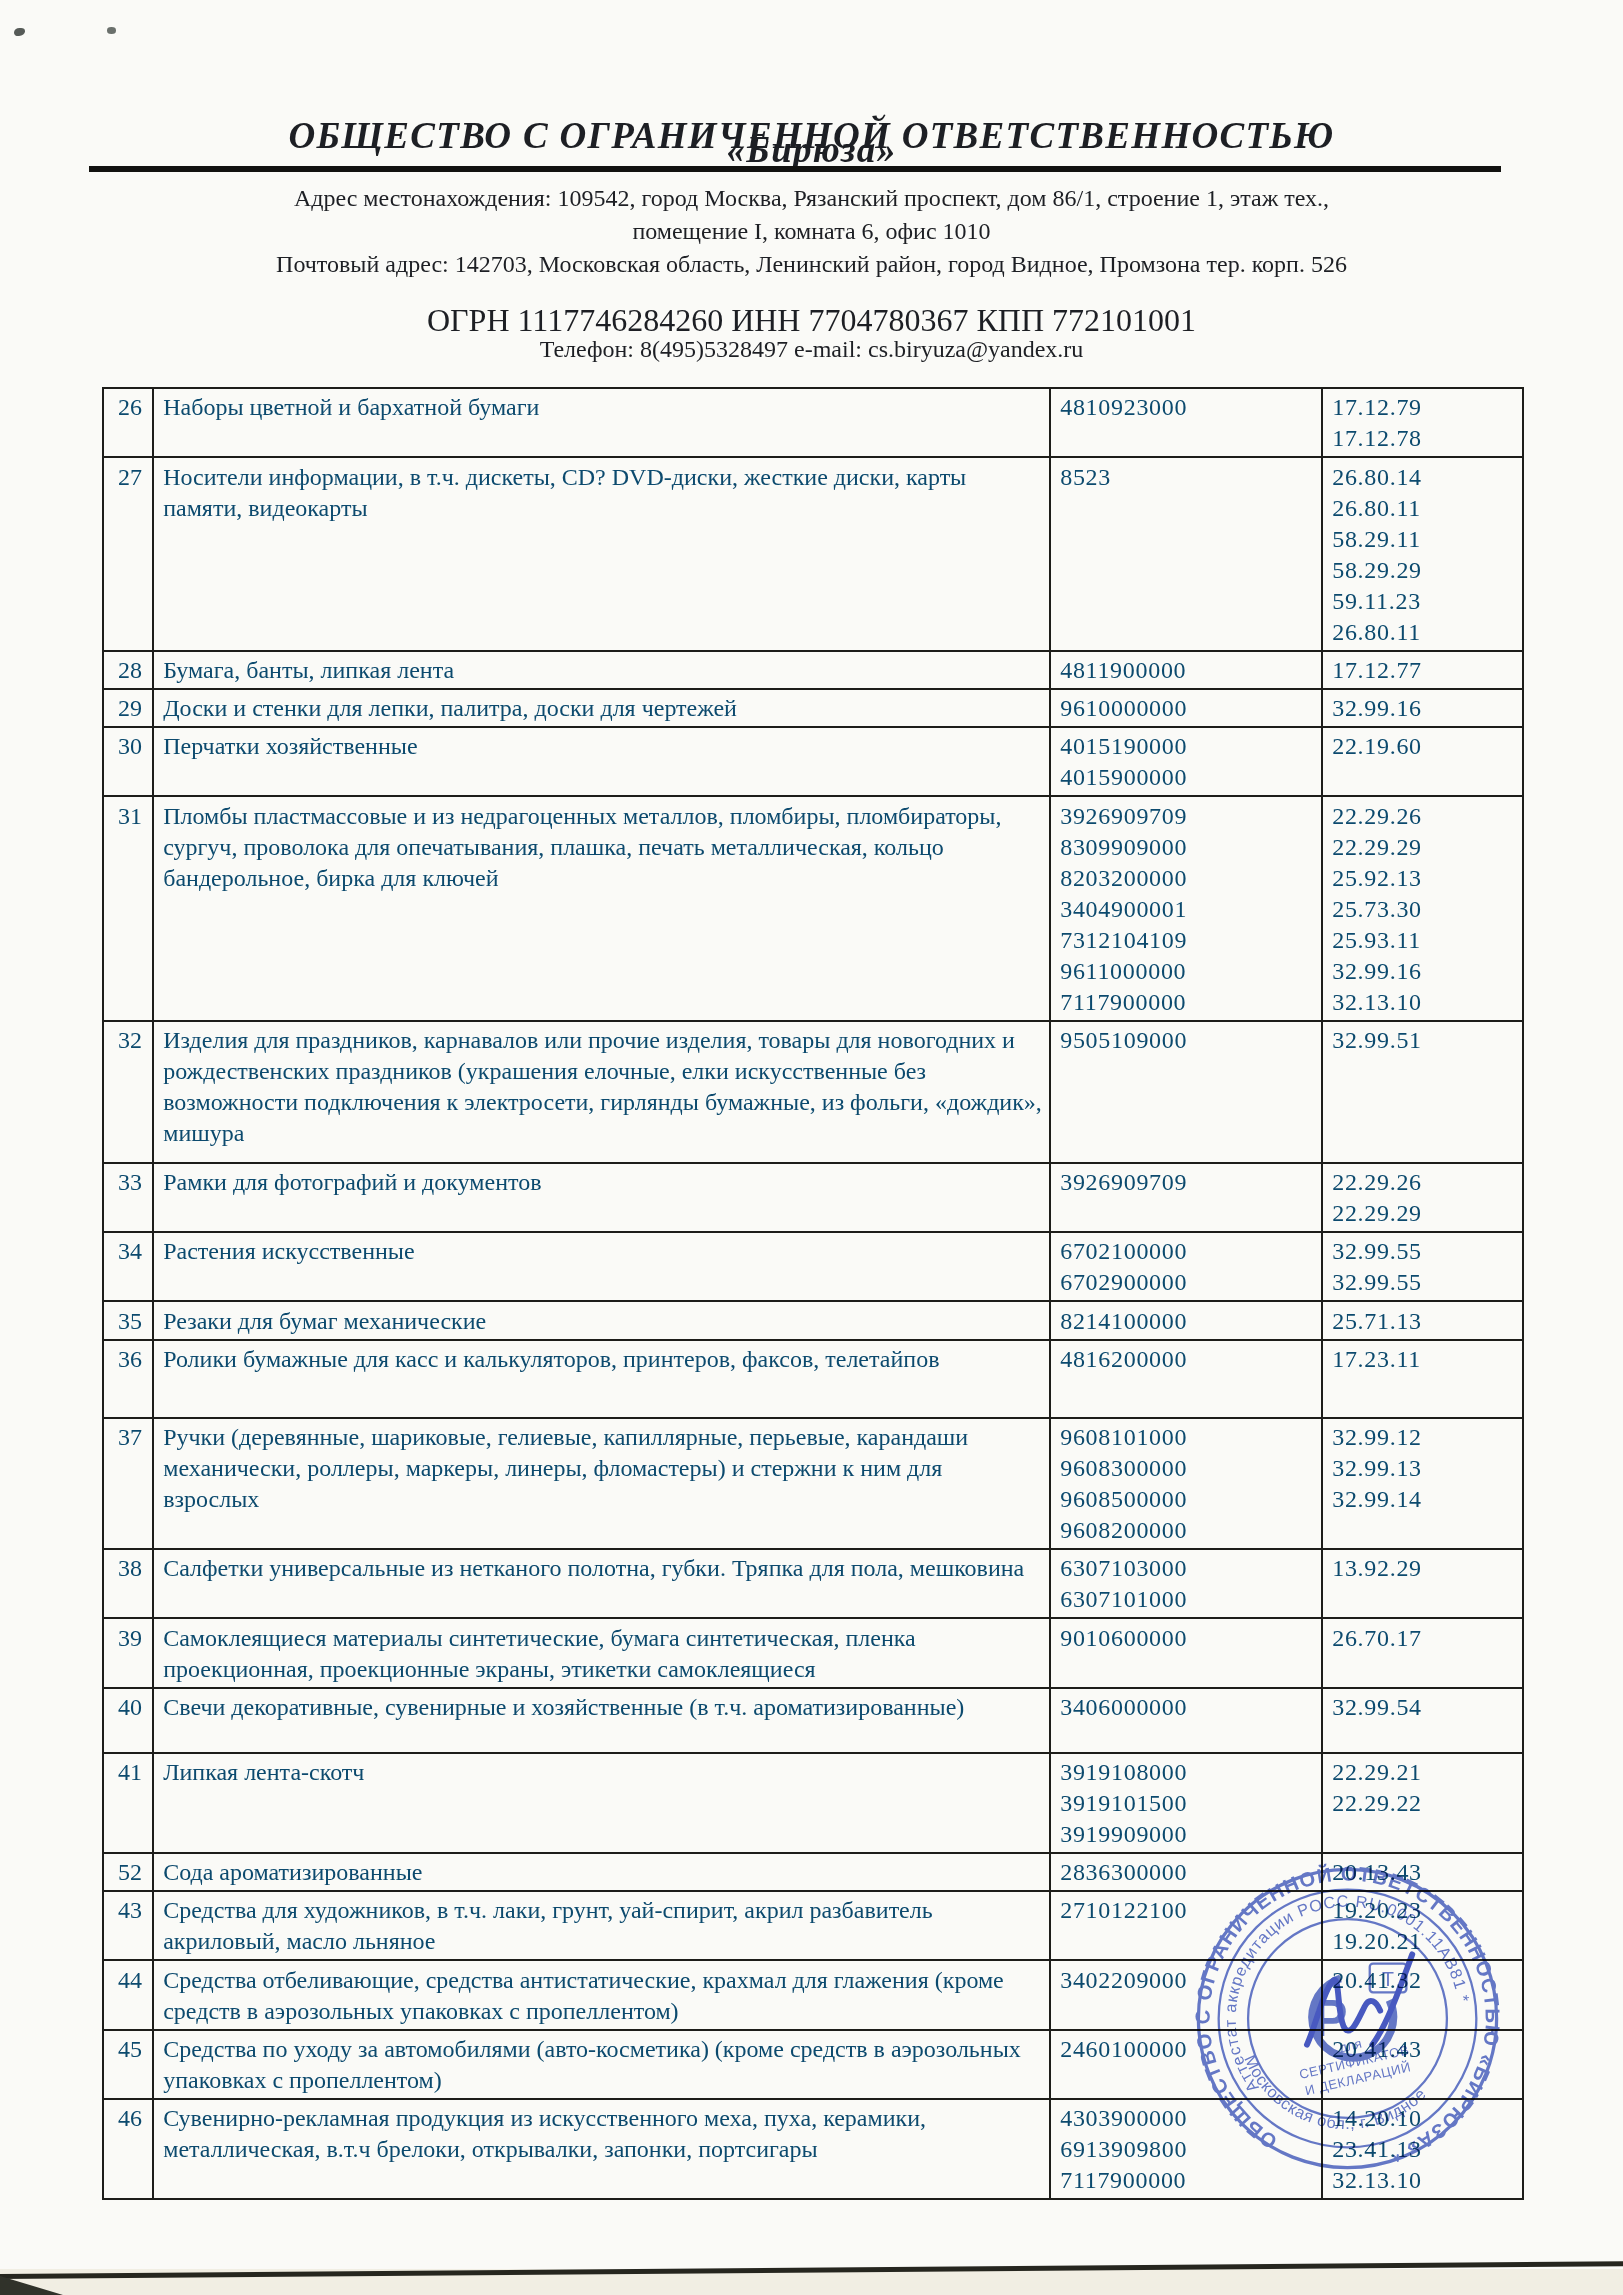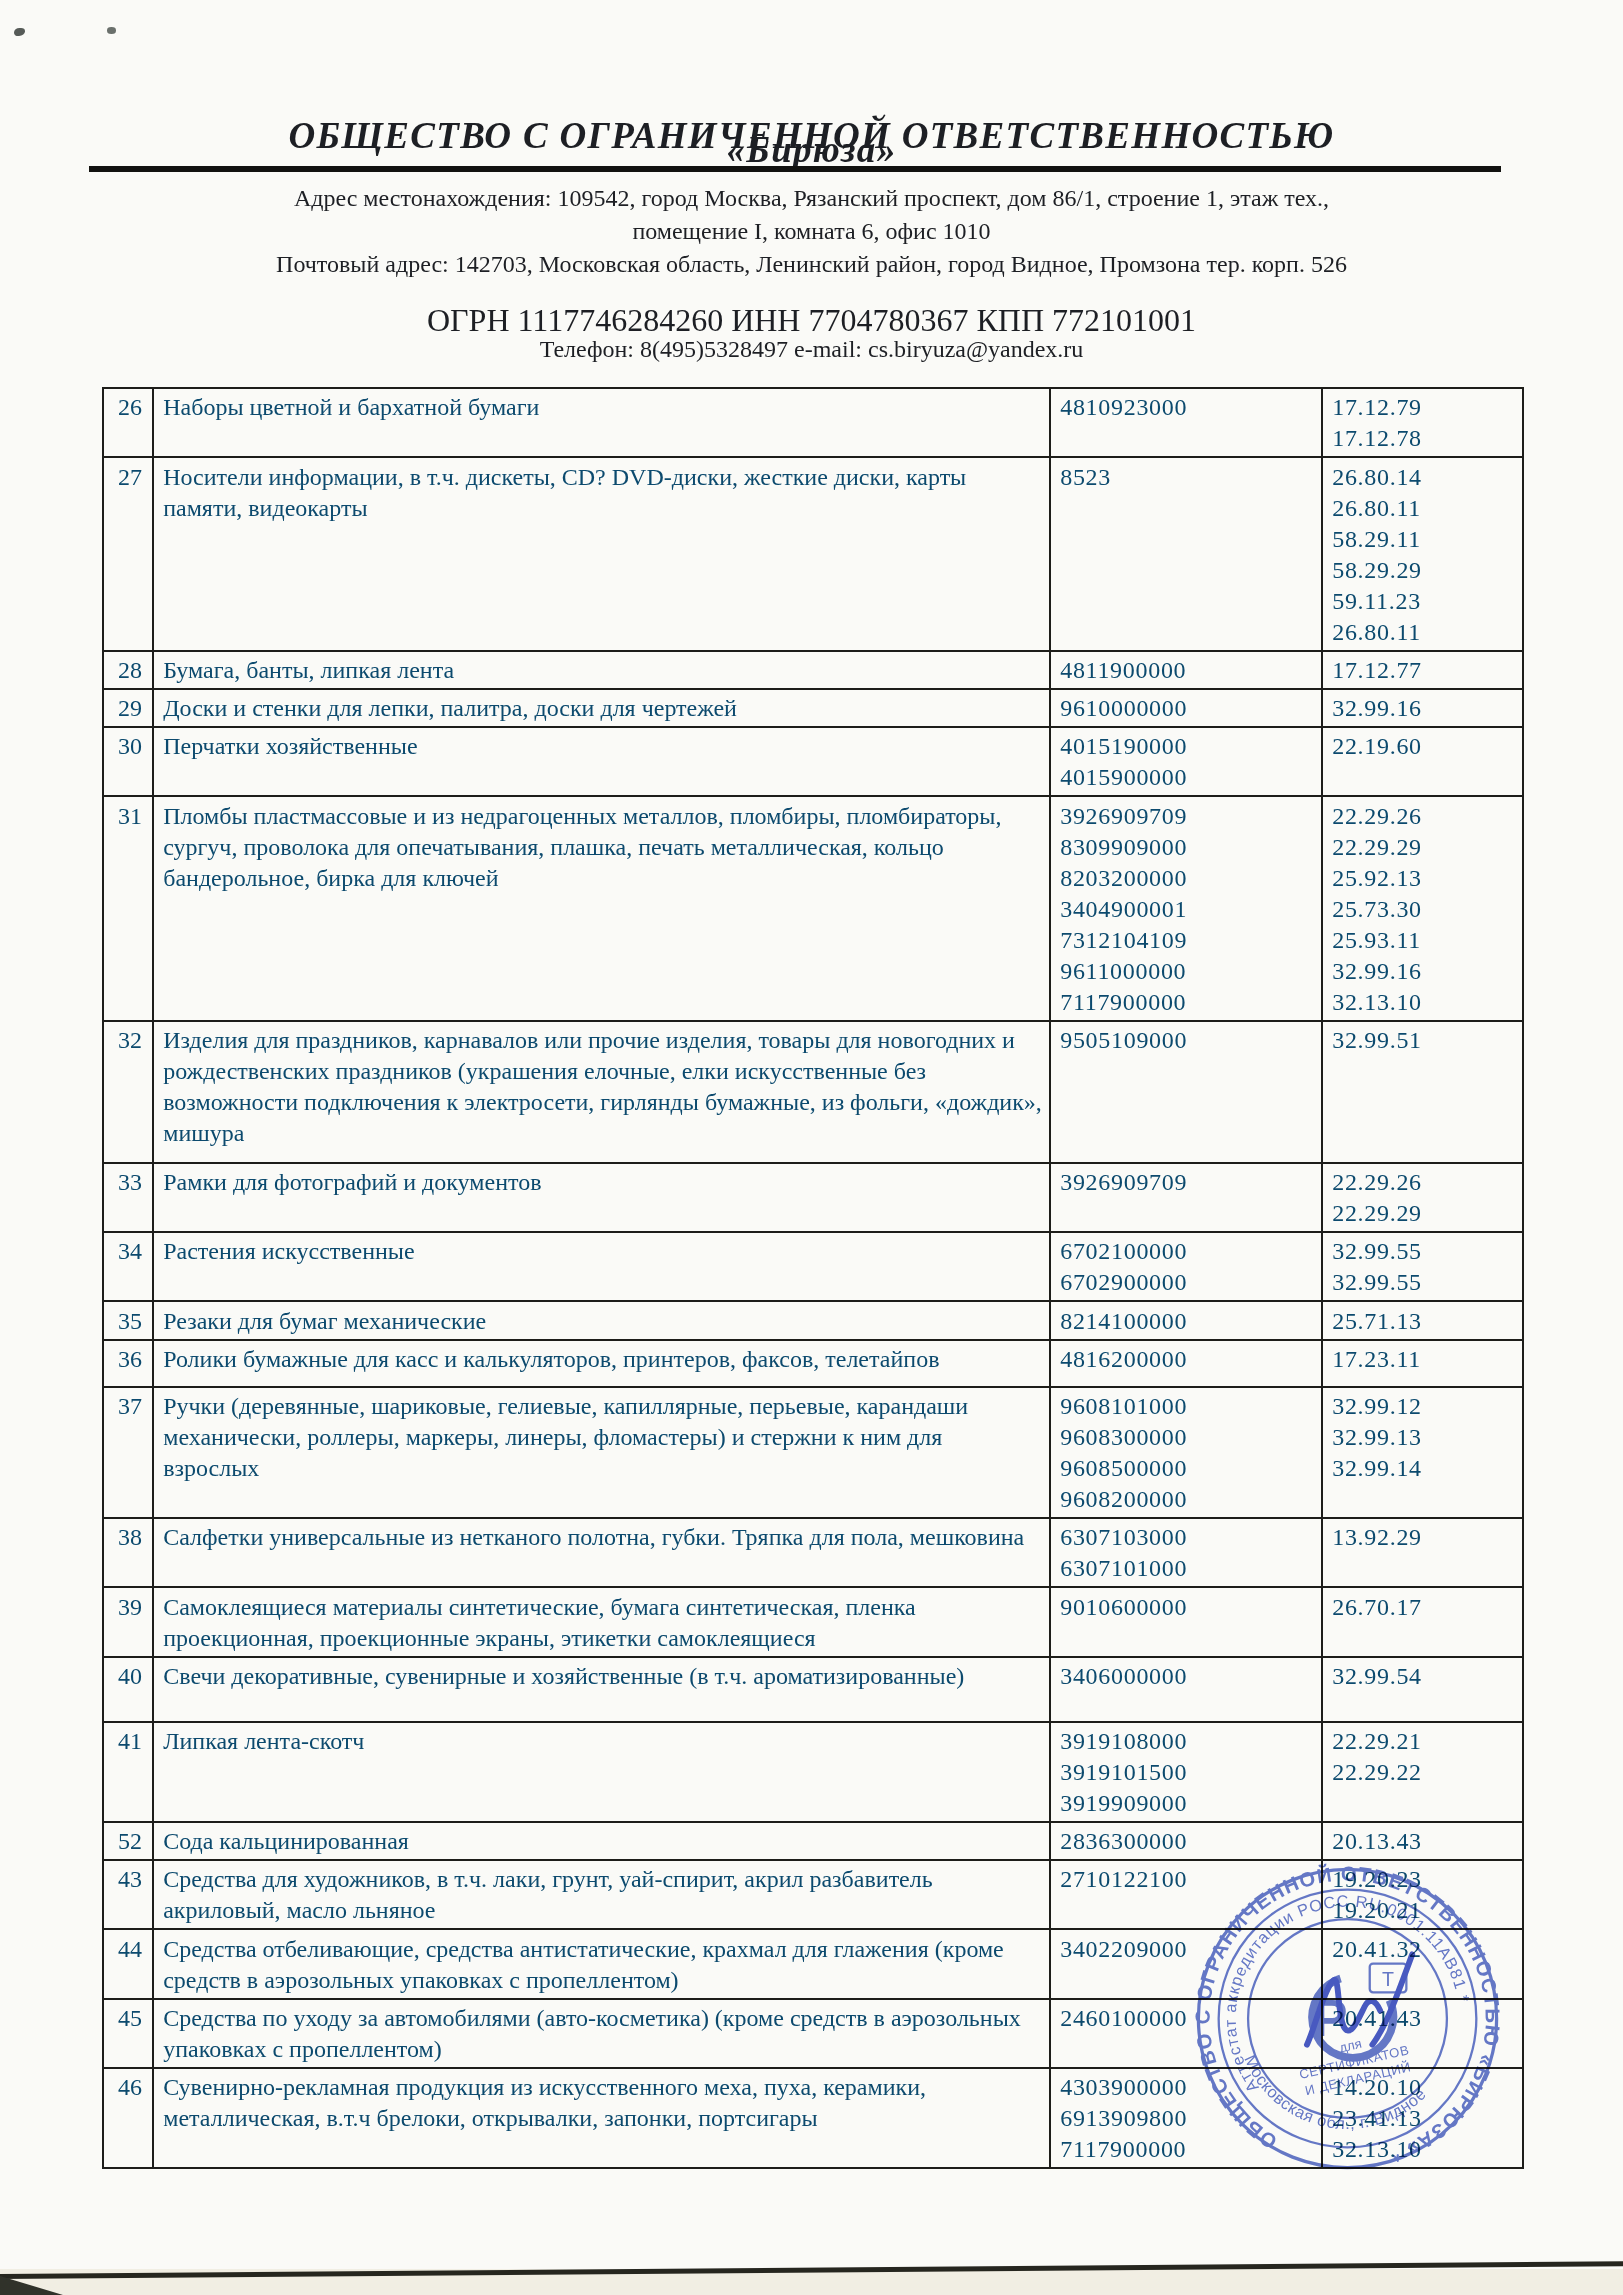--- a/index.html
+++ b/index.html
@@ -150,21 +150,21 @@
 6702900000</td>
       <td class="classes-cell">32.99.55
 32.99.55</td>
     </tr>
     <tr style="height:34px">
       <td class="num-cell">35</td>
       <td>Резаки для бумаг механические</td>
       <td class="codes-cell">8214100000</td>
       <td class="classes-cell">25.71.13</td>
     </tr>
-    <tr style="height:47px">
+    <tr style="height:78px">
       <td class="num-cell">36</td>
       <td>Ролики бумажные для касс и калькуляторов, принтеров, факсов, телетайпов</td>
       <td class="codes-cell">4816200000</td>
       <td class="classes-cell">17.23.11</td>
     </tr>
     <tr style="height:128px">
       <td class="num-cell">37</td>
       <td>Ручки (деревянные, шариковые, гелиевые, капиллярные, перьевые, карандаши механически, роллеры, маркеры, линеры, фломастеры) и стержни к ним для взрослых</td>
       <td class="codes-cell">9608101000
 9608300000
@@ -197,21 +197,21 @@
       <td class="num-cell">41</td>
       <td>Липкая лента-скотч</td>
       <td class="codes-cell">3919108000
 3919101500
 3919909000</td>
       <td class="classes-cell">22.29.21
 22.29.22</td>
     </tr>
     <tr style="height:34px">
       <td class="num-cell">52</td>
-      <td>Сода кальцинированная</td>
+      <td>Сода ароматизированные</td>
       <td class="codes-cell">2836300000</td>
       <td class="classes-cell">20.13.43</td>
     </tr>
     <tr style="height:65px">
       <td class="num-cell">43</td>
       <td>Средства для художников, в т.ч. лаки, грунт, уай-спирит, акрил разбавитель акриловый, масло льняное</td>
       <td class="codes-cell">2710122100</td>
       <td class="classes-cell">19.20.23
 19.20.21</td>
     </tr>

